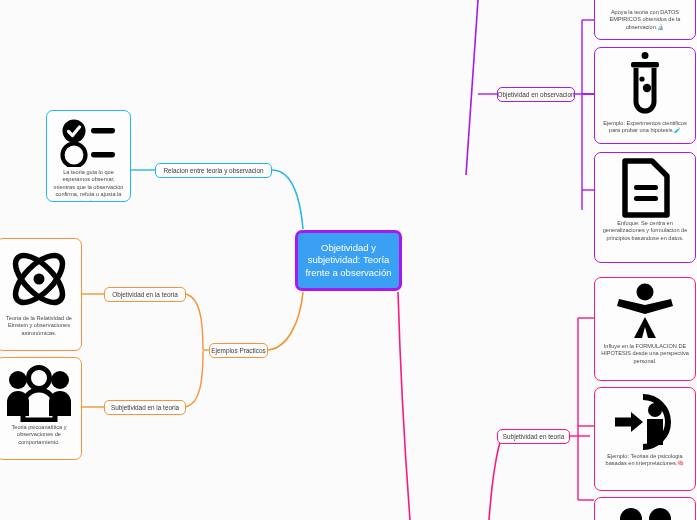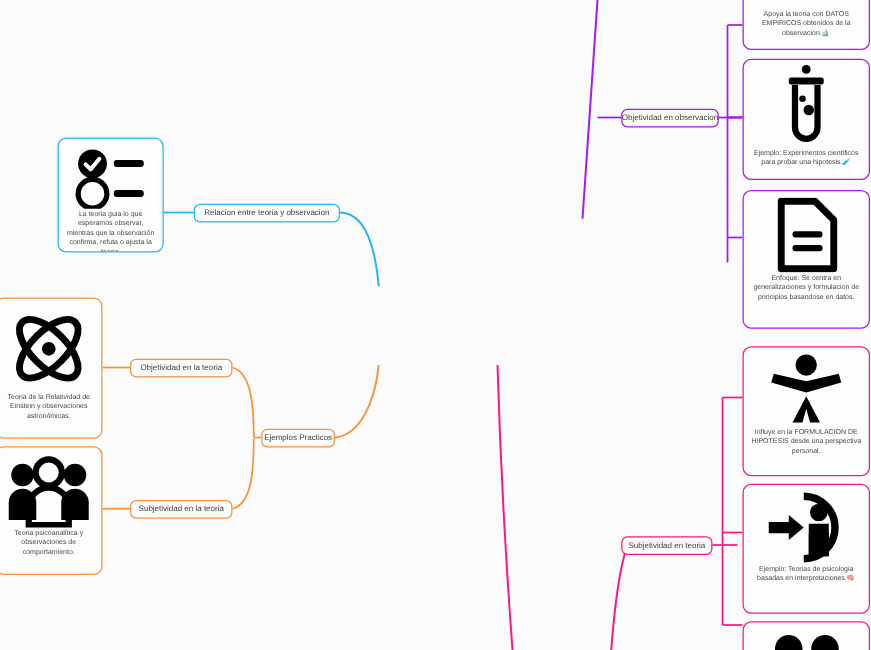--- a/index.html
+++ b/index.html
@@ -136,20 +136,23 @@
 
     <path d="M398 292 C 400 360, 404 440, 410 520" stroke="#f9197f" stroke-width="1.6" fill="none"></path>
     <path d="M489 520 C 492 480, 497 450, 502 436" stroke="#f9197f" stroke-width="1.6" fill="none"></path>
     <path d="M570 436 L590 436" stroke="#f9197f" stroke-width="1.4" fill="none"></path>
     <path d="M578 318 L578 500" stroke="#f9197f" stroke-width="1.4" fill="none"></path>
     <path d="M578 318 L594 318" stroke="#f9197f" stroke-width="1.4" fill="none"></path>
     <path d="M578 426 L594 426" stroke="#f9197f" stroke-width="1.4" fill="none"></path>
     <path d="M578 500 L594 500" stroke="#f9197f" stroke-width="1.4" fill="none"></path>
   </svg>
 
+  <div class="central-node">
+    <span>Objetividad y subjetividad: Teoría frente a observación</span>
+  </div>
 
   <div class="card cyan" style="left:46px; top:110px; width:85px; height:92px;">
     <div class="card-icon" style="padding-top:8px;">
       <svg width="58" height="48" viewBox="0 0 58 48">
         <circle cx="14" cy="12" r="11.5" fill="#000"></circle>
         <path d="M8.5 12.5 L12.5 16.5 L19.5 8" stroke="#fff" stroke-width="3.2" fill="none" stroke-linecap="round" stroke-linejoin="round"></path>
         <rect x="31" y="9" width="24" height="5.5" rx="2.4" fill="#000"></rect>
         <circle cx="14" cy="36" r="11.5" fill="none" stroke="#000" stroke-width="4.2"></circle>
         <rect x="31" y="33" width="24" height="5.5" rx="2.4" fill="#000"></rect>
       </svg>

